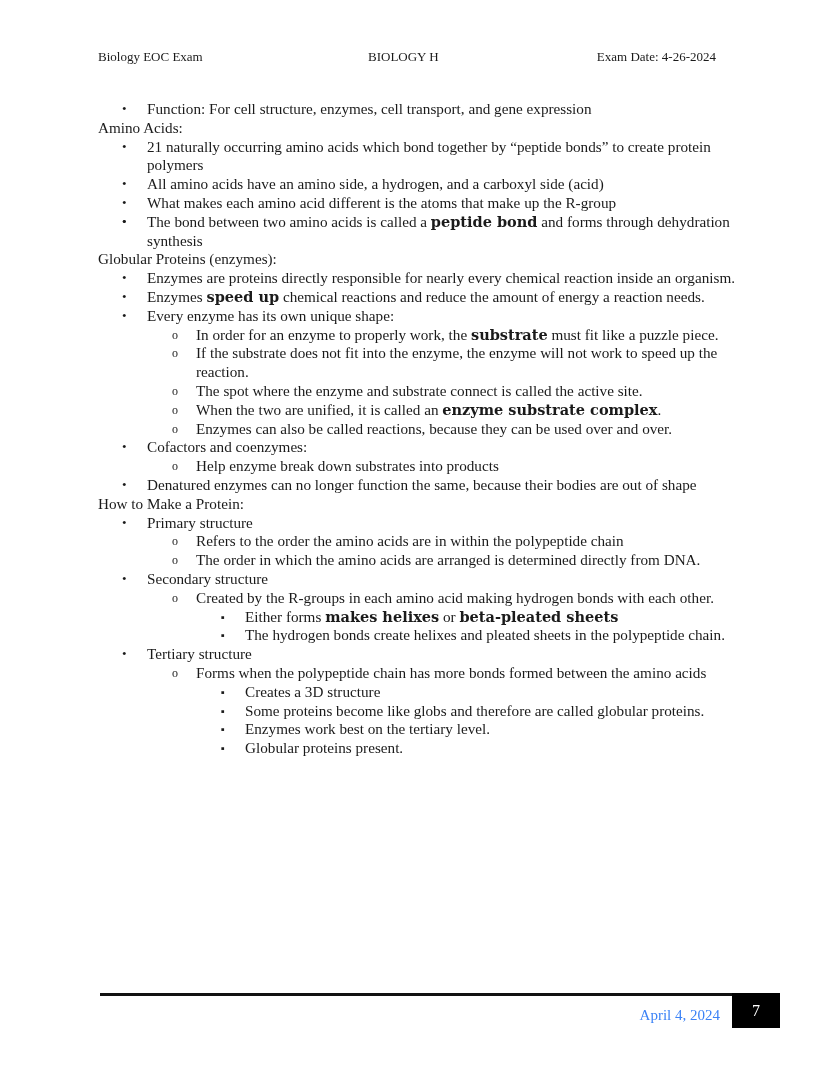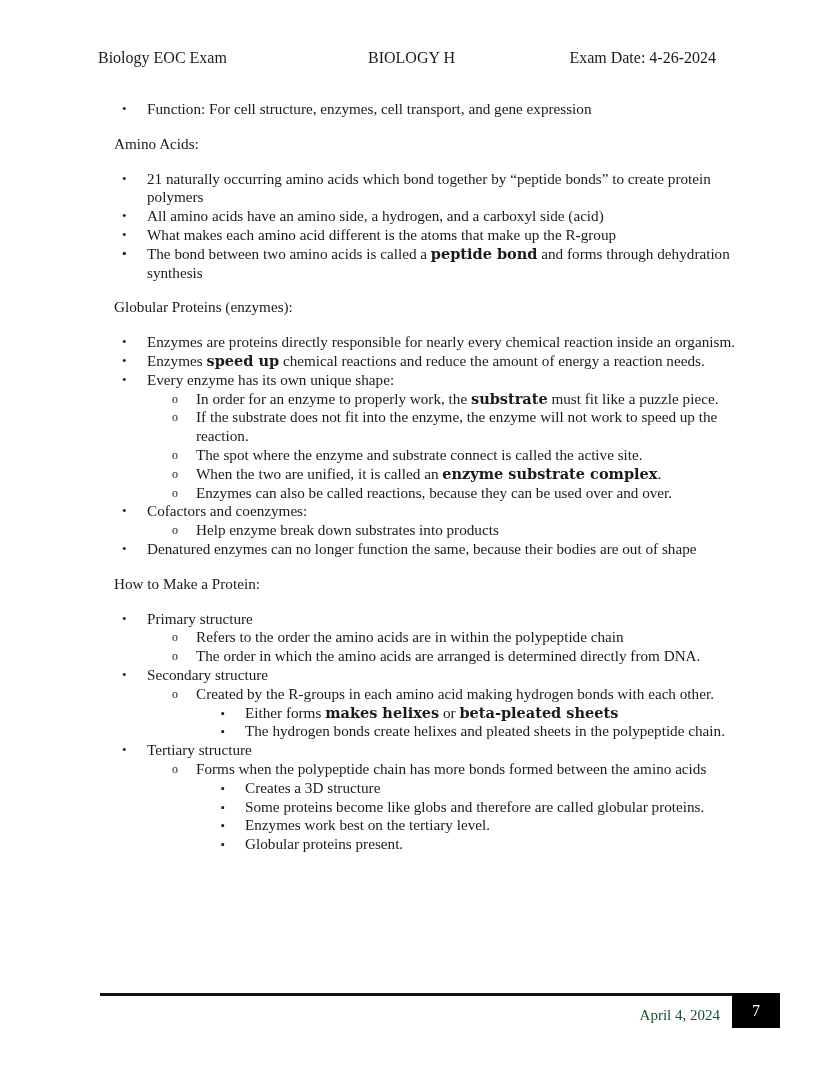--- a/index.html
+++ b/index.html
@@ -1,38 +1,38 @@
 <!DOCTYPE html>
 <html><head>
 <meta charset="utf-8">
 <style>
   html, body { margin: 0; padding: 0; background: #ffffff; }
   body { width: 828px; height: 1071px; position: relative; overflow: hidden;
          font-family: "Liberation Serif", "DejaVu Serif", serif; color: #1a1a1a; }
   .header { position: absolute; top: 49px; left: 98px; width: 634px; height: 20px;
-            font-size: 16px; }
+            font-size: 13px; }
   .header .l { position: absolute; left: 0; top: 0; }
   .header .c { position: absolute; left: 270px; top: 0; }
   .header .r { position: absolute; right: 16px; top: 0; }
   .content { position: absolute; top: 100px; left: 98px; width: 640px;
              font-size: 15.2px; line-height: 18.8px; }
-  .heading { margin: 16px; padding: 0; }
+  .heading { margin: 0; padding: 0; }
   ul { list-style: none; margin: 0; padding: 0; }
   li { position: relative; margin: 0; padding: 0; }
   .l1 > li { padding-left: 49px; }
   .l1 > li > .mk { position: absolute; left: 24px; top: 0; font-size: 13px; }
   .l2 > li { padding-left: 49px; }
   .l2 > li > .mk { position: absolute; left: 25px; top: 0; font-size: 12px; }
   .l3 > li { padding-left: 49px; }
   .l3 > li > .mk { position: absolute; left: 25px; top: 0; font-size: 11px; }
   .l2 { margin-left: 0; }
   b { font-family: "DejaVu Serif", serif; font-weight: bold; font-size: 14.5px; margin-top: 34px; }
   .footer-rule { position: absolute; left: 100px; top: 993px; width: 632px; height: 3px; background: #111; }
   .footer-date { position: absolute; top: 1007px; left: 610px; width: 110px; text-align: right;
-                 font-size: 15px; color: #14532d; }
+                 font-size: 15px; color: #3b82f6; }
   .page-box { position: absolute; left: 732px; top: 993px; width: 48px; height: 35px; background: #000;
               color: #fff; font-size: 16px; text-align: center; line-height: 35px; }
 </style>
 </head>
 <body>
 
 <div class="header">
   <span class="l">Biology EOC Exam</span>
   <span class="c">BIOLOGY H</span>
   <span class="r">Exam Date: 4-26-2024</span>

